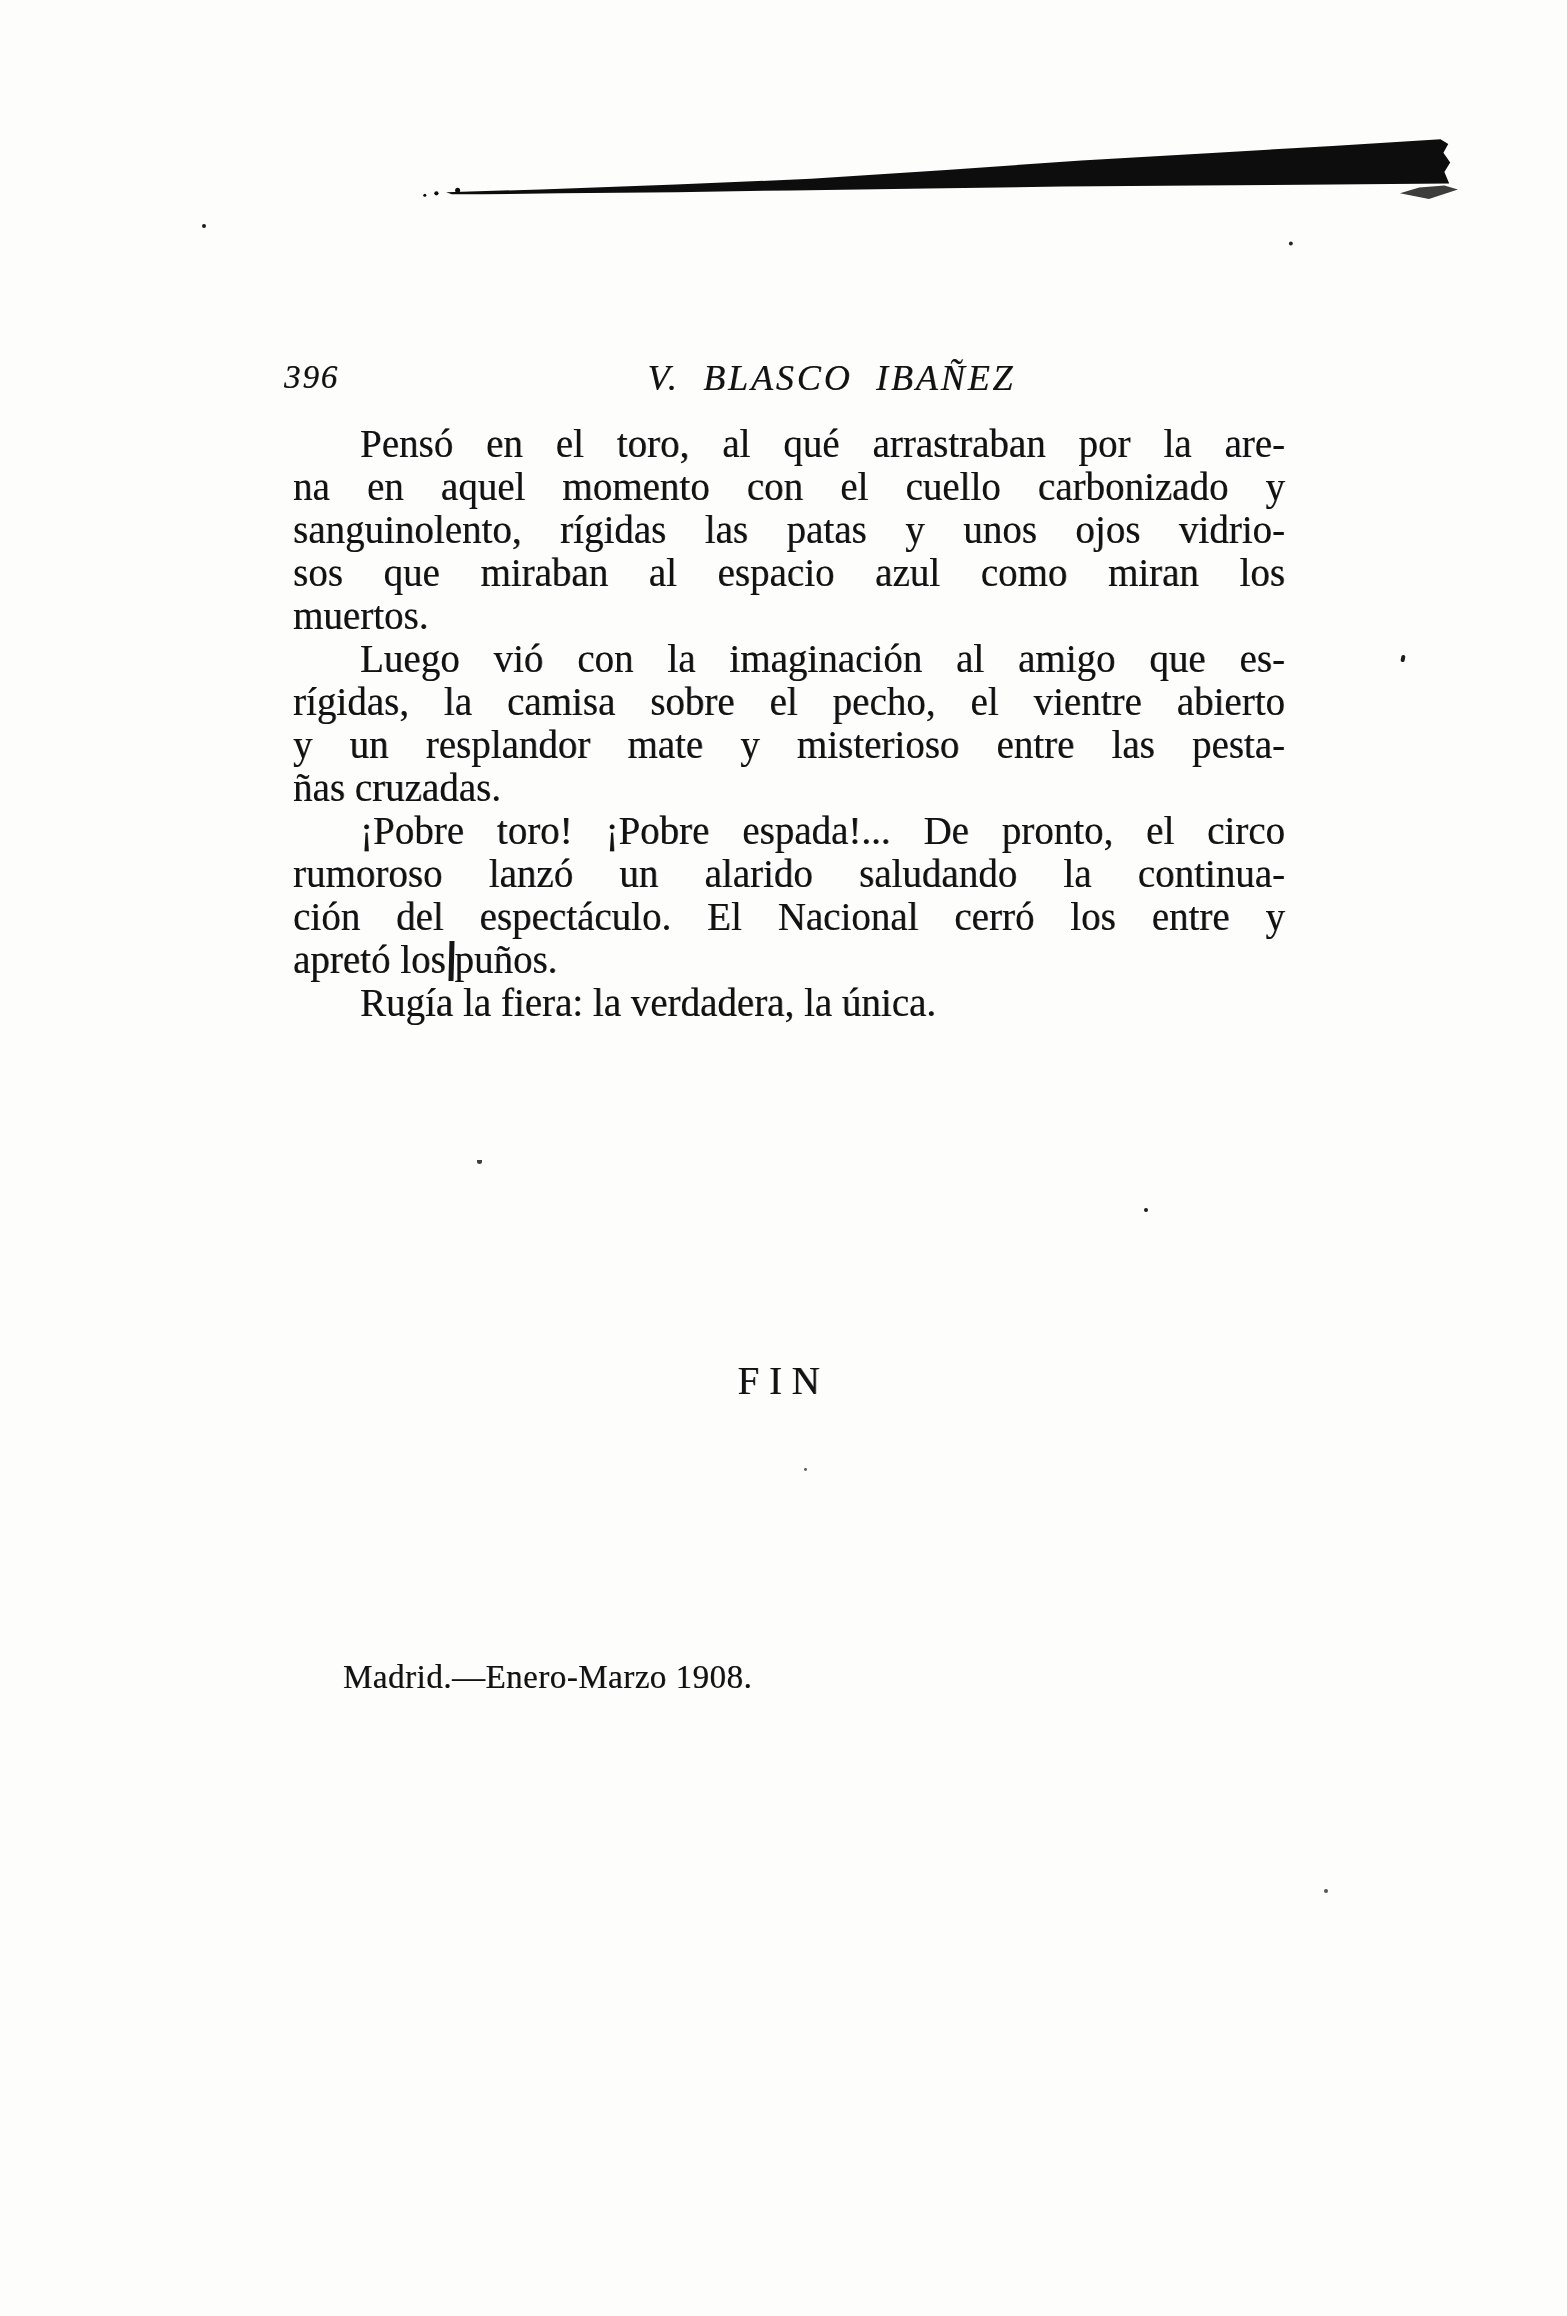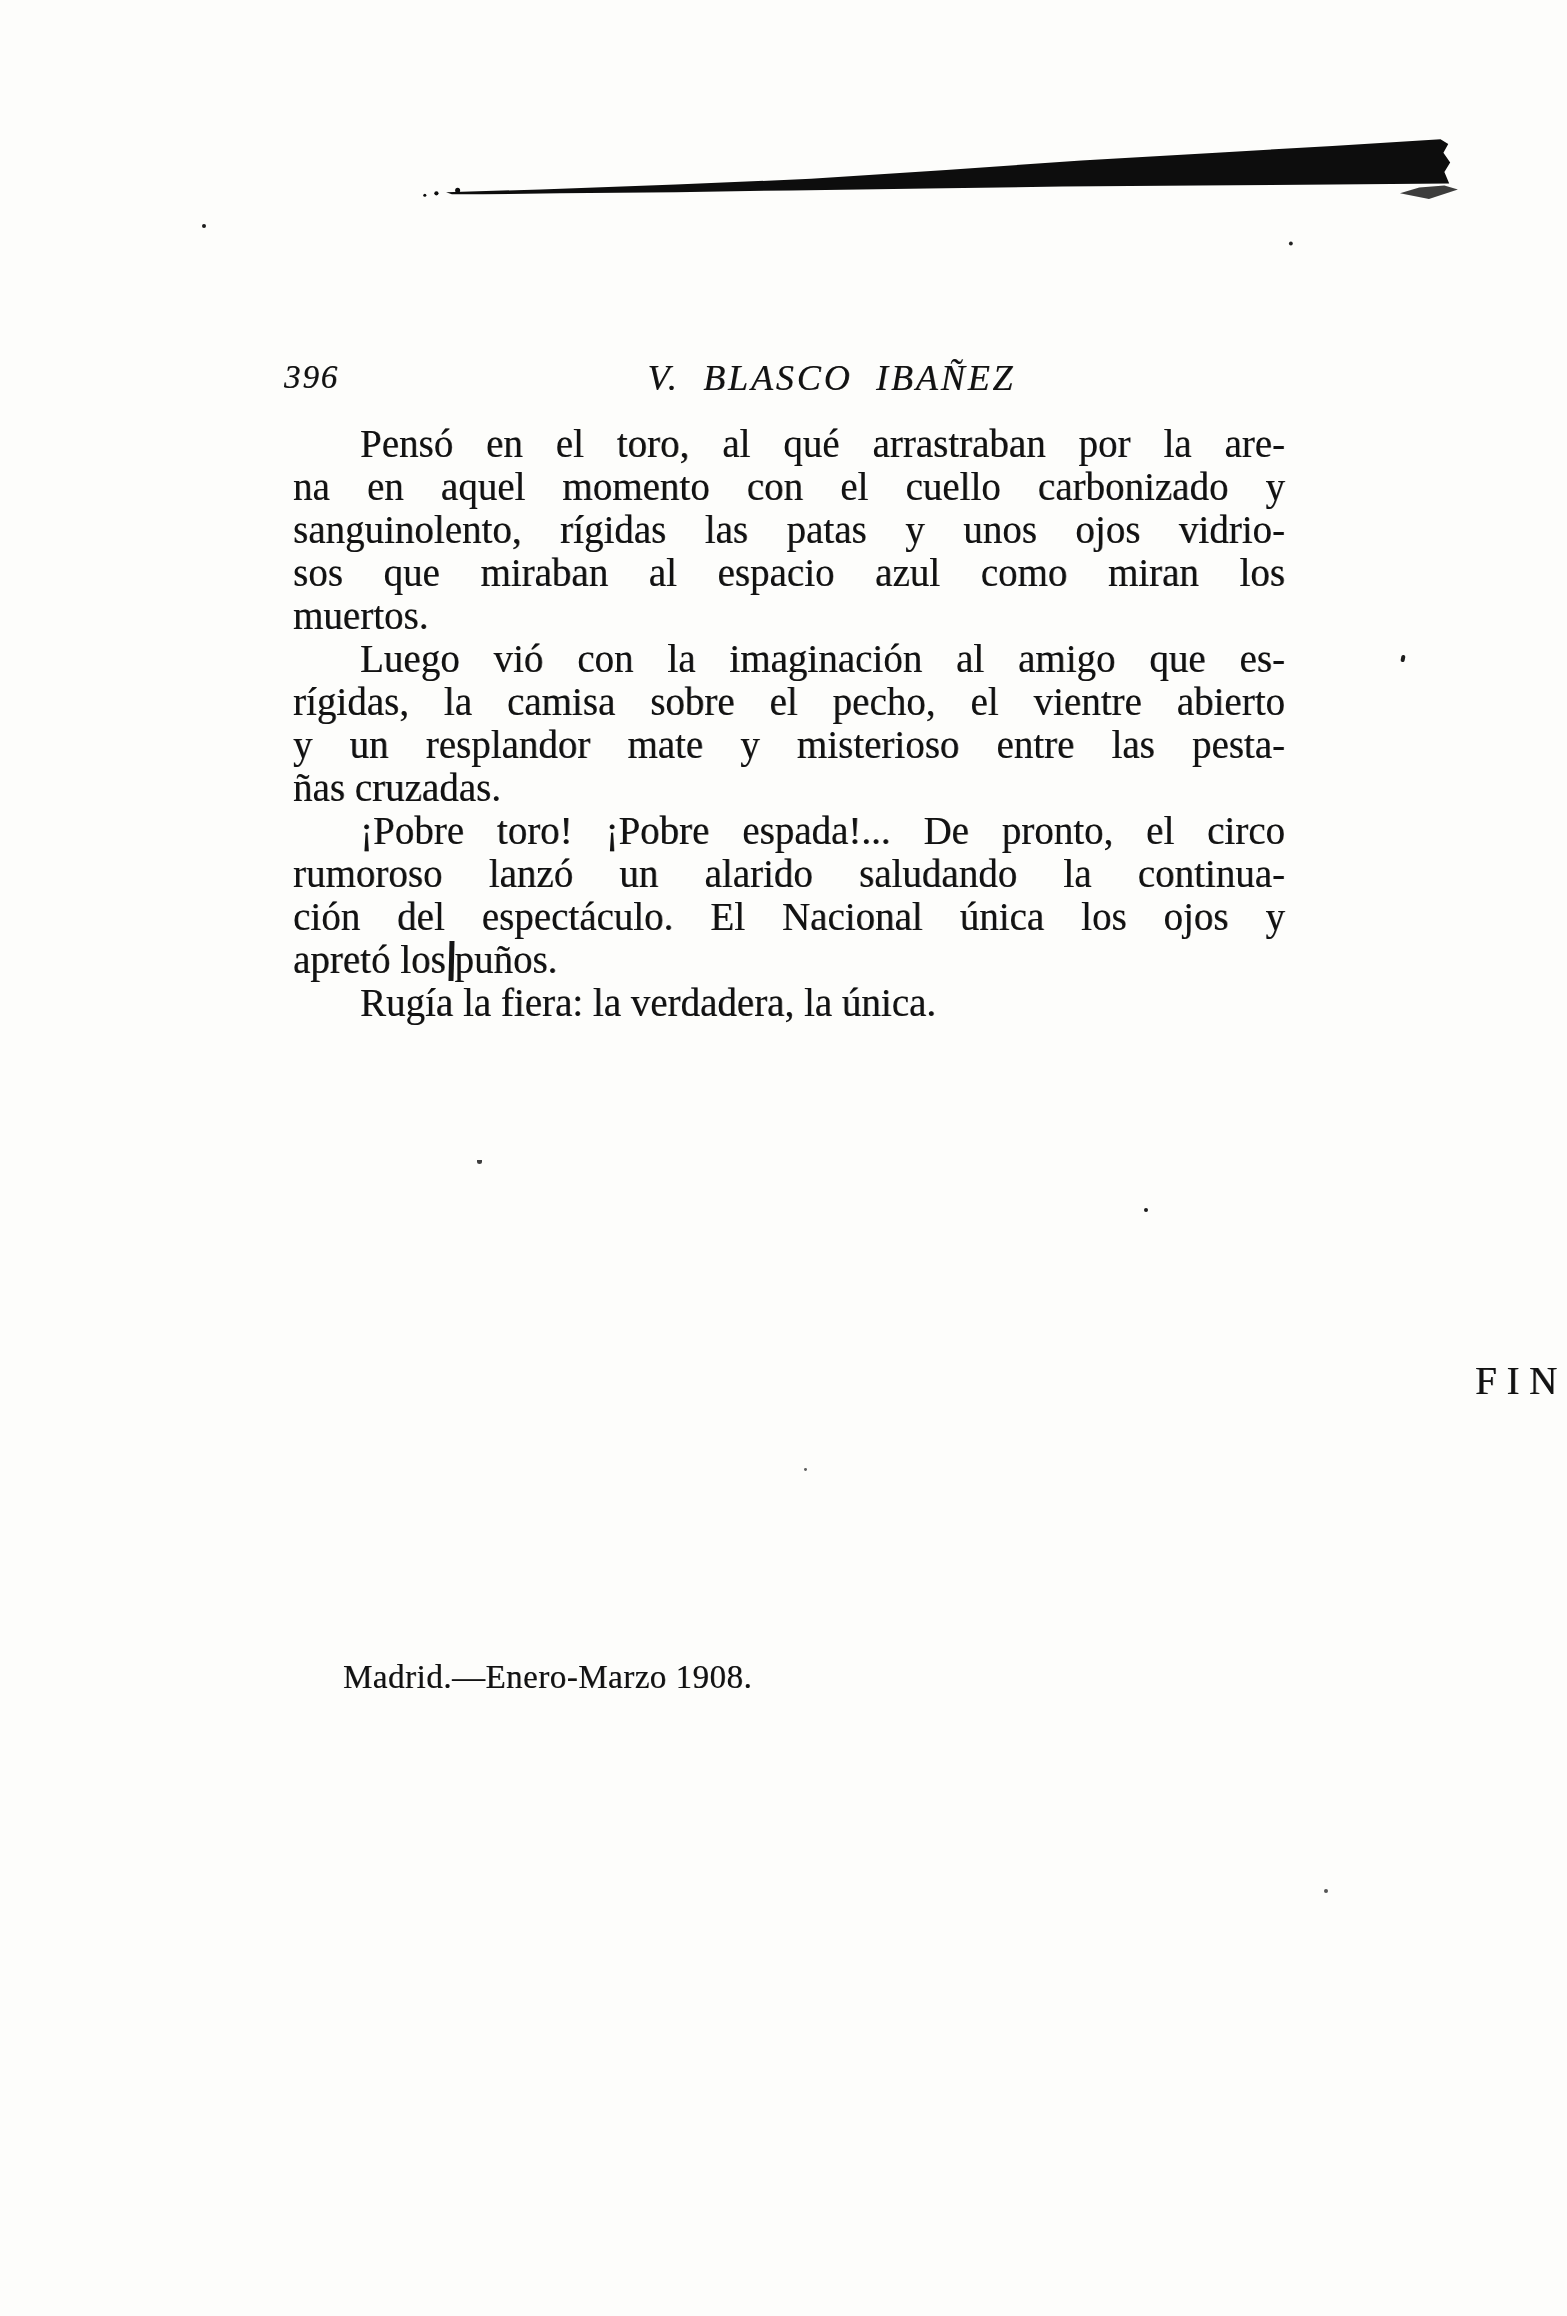--- a/index.html
+++ b/index.html
@@ -39,21 +39,21 @@
   .bline.lastline { text-align-last:left; }
   .bline.indent { padding-left:67px; }
   .it { }
   .blot {
     display:inline-block; width:4.8px; height:40px;
     background:#161616; vertical-align:-7.7px;
     margin:0 1px 0 2.9px; transform:rotate(1.5deg);
   }
   .fin {
     position:absolute; left:0; top:1358px; width:1567px;
-    text-align:right;
+    text-align:center;
     font-size:39px; letter-spacing:9.7px;
     text-shadow:0.6px 0.4px 0 rgba(18,18,18,.6);
   }
   .colophon {
     position:absolute; left:343px; top:1659px;
     font-size:33px; letter-spacing:0.5px;
     text-shadow:0.5px 0.4px 0 rgba(18,18,18,.55);
   }
   .speck { position:absolute; background:#1d1d1d; border-radius:50%; }
 </style>
@@ -83,21 +83,21 @@
       <div class="bline"><span>na en aquel momento con el cuello carbonizado y</span></div>
       <div class="bline"><span>sanguinolento, rígidas las patas y unos ojos vidrio-</span></div>
       <div class="bline"><span>sos que miraban al espacio azul como miran los</span></div>
       <div class="bline lastline"><span>muertos.</span></div>
       <div class="bline indent"><span>Luego vió con la imaginación al amigo que es-</span></div>
       <div class="bline"><span>rígidas, la camisa sobre el pecho, el vientre abierto</span></div>
       <div class="bline"><span>y un resplandor mate y misterioso entre las pesta-</span></div>
       <div class="bline lastline"><span>ñas cruzadas.</span></div>
       <div class="bline indent"><span>¡Pobre toro! ¡Pobre espada!... De pronto, el circo</span></div>
       <div class="bline"><span>rumoroso lanzó un alarido saludando la continua-</span></div>
-      <div class="bline"><span>ción del espectáculo. El </span><span class="it">Nacional</span><span> única los ojos y</span></div>
+      <div class="bline"><span>ción del espectáculo. El </span><span class="it">Nacional</span><span> cerró los entre y</span></div>
       <div class="bline lastline"><span>apretó los</span><span class="blot"></span><span>puños.</span></div>
       <div class="bline indent lastline"><span>Rugía la fiera: la verdadera, la única.</span></div>
     </div>
 
   <div class="fin">FIN</div>
 
   <div class="colophon">Madrid.—Enero-Marzo 1908.</div>
 
   <div class="speck" style="left:202px;top:224px;width:3.9px;height:3.9px;"></div>
   <div class="speck" style="left:1401px;top:655px;width:3.9px;height:6.8px;border-radius:1.9px;transform:rotate(12deg);"></div>

